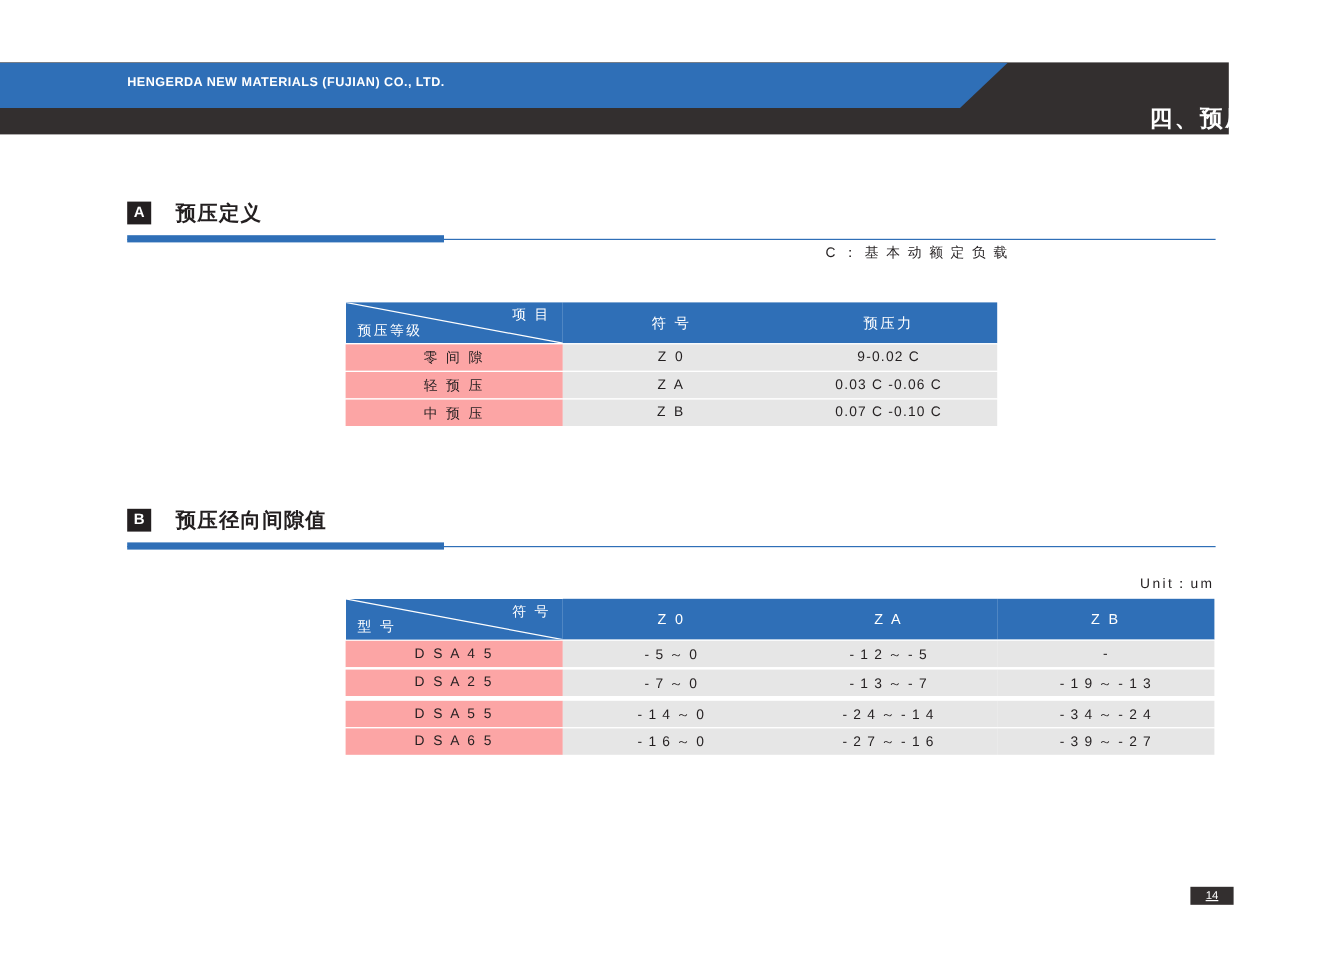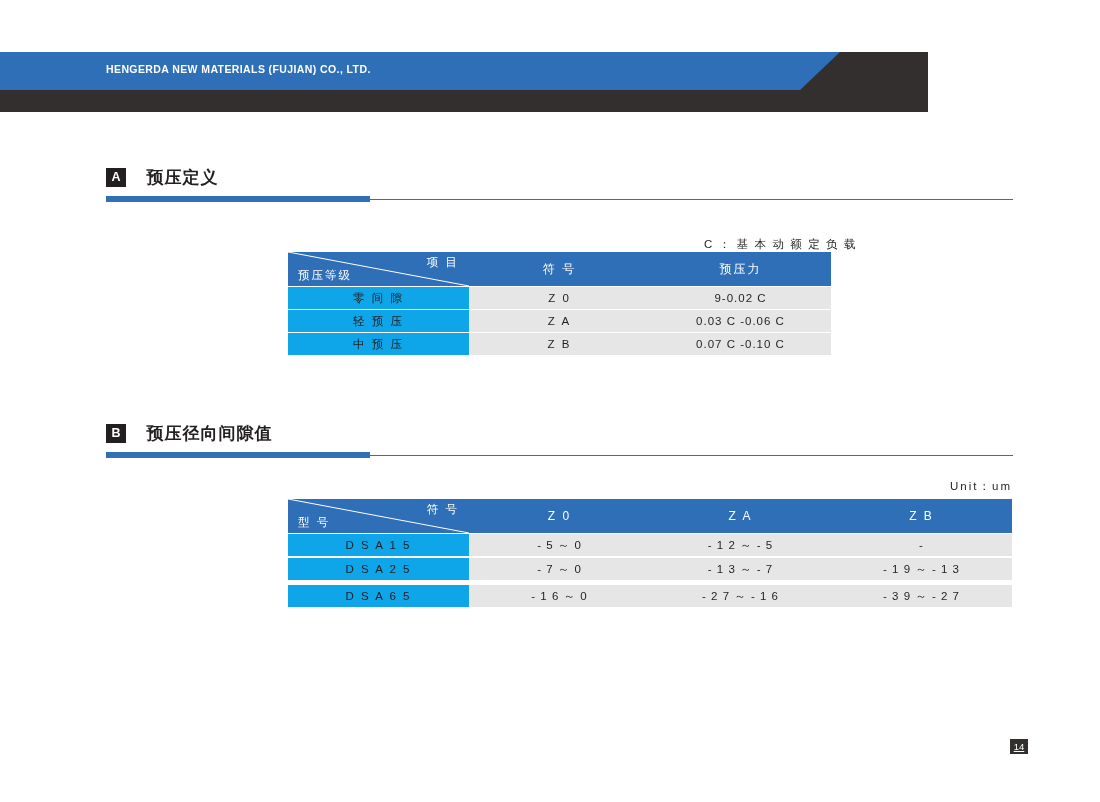--- a/index.html
+++ b/index.html
@@ -14,21 +14,21 @@
     color: #231f20;
     overflow: hidden;
     position: relative;
   }
 
   
   .header {
     position: absolute;
     left: 0;
     top: 52px;
-    width: 928px;
+    width: 1024px;
     height: 60px;
     background: #332f2f;
     overflow: hidden;
   }
   .header-blue {
     position: absolute;
     left: 0;
     top: 0;
     width: 840px;
     height: 38px;
@@ -147,21 +147,21 @@
   }
   .corner-cell .lbl-bl {
     position: absolute;
     left: 10px;
     bottom: 3px;
     color: #ffffff;
     font-size: 11.5px;
     letter-spacing: 2px;
   }
   .row-label {
-    background: #0ea5e9;
+    background: #fca5a5;
     text-align: center;
     font-size: 11.5px;
     letter-spacing: 2px;
     height: 22px;
     color: #231f20;
   }
   .row-val {
     background: #e6e6e6;
     text-align: center;
     font-size: 11.5px;
@@ -175,21 +175,21 @@
   .spacer-row td {
     height: 1px;
     background: #ffffff;
   }
 
   
   .page-num {
     position: absolute;
     right: 72px;
     bottom: 48px;
-    width: 18px;
+    width: 36px;
     height: 15px;
     background: #332f2f;
     color: #ffffff;
     font-size: 9.5px;
     text-align: center;
     line-height: 15px;
     text-decoration: underline;
   }
 </style>
 </head>
@@ -202,21 +202,21 @@
 <div class="header-title" style="position:absolute; right:58px; top:86px;">四、预压</div>
 
 <div class="section" style="top:166px;">
   <span class="sec-badge">A</span>
   <span class="sec-title">预压定义</span>
   <div class="sec-rule">
     <div class="sec-rule-thick"></div>
   </div>
 </div>
 
-<div class="note" style="left:688px; top:237px;margin-left:16px;">C ： 基 本 动 额 定 负 载</div>
+<div class="note" style="left:688px; top:203px;">C ： 基 本 动 额 定 负 载</div>
 
 <table style="left:288px; top:252px; width:543px;">
   <colgroup>
     <col style="width:181px;">
     <col style="width:181px;">
     <col style="width:181px;">
   </colgroup>
   <tbody>
     <tr>
       <td class="corner-cell">
@@ -293,21 +293,21 @@
       <td class="hdr-blue">Z B</td>
     </tr>
     <tr class="spacer-row">
         <td></td>
         <td></td>
         <td></td>
         <td></td>
       </tr>
 
     <tr>
-      <td class="row-label">D S A 1 5</td>
+      <td class="row-label">D S A 4 5</td>
       <td class="row-val">- 5 ～ 0</td>
       <td class="row-val">- 1 2 ～ - 5</td>
       <td class="row-val">-</td>
     </tr>
     <tr class="spacer-row">
         <td></td>
         <td></td>
         <td></td>
         <td></td>
       </tr>
@@ -346,20 +346,26 @@
         <td></td>
       </tr>
 
     <tr class="spacer-row">
         <td></td>
         <td></td>
         <td></td>
         <td></td>
       </tr>
 
+    <tr>
+      <td class="row-label">D S A 5 5</td>
+      <td class="row-val">- 1 4 ～ 0</td>
+      <td class="row-val">- 2 4 ～ - 1 4</td>
+      <td class="row-val">- 3 4 ～ - 2 4</td>
+    </tr>
     <tr class="spacer-row">
         <td></td>
         <td></td>
         <td></td>
         <td></td>
       </tr>
 
     <tr>
       <td class="row-label">D S A 6 5</td>
       <td class="row-val">- 1 6 ～ 0</td>

